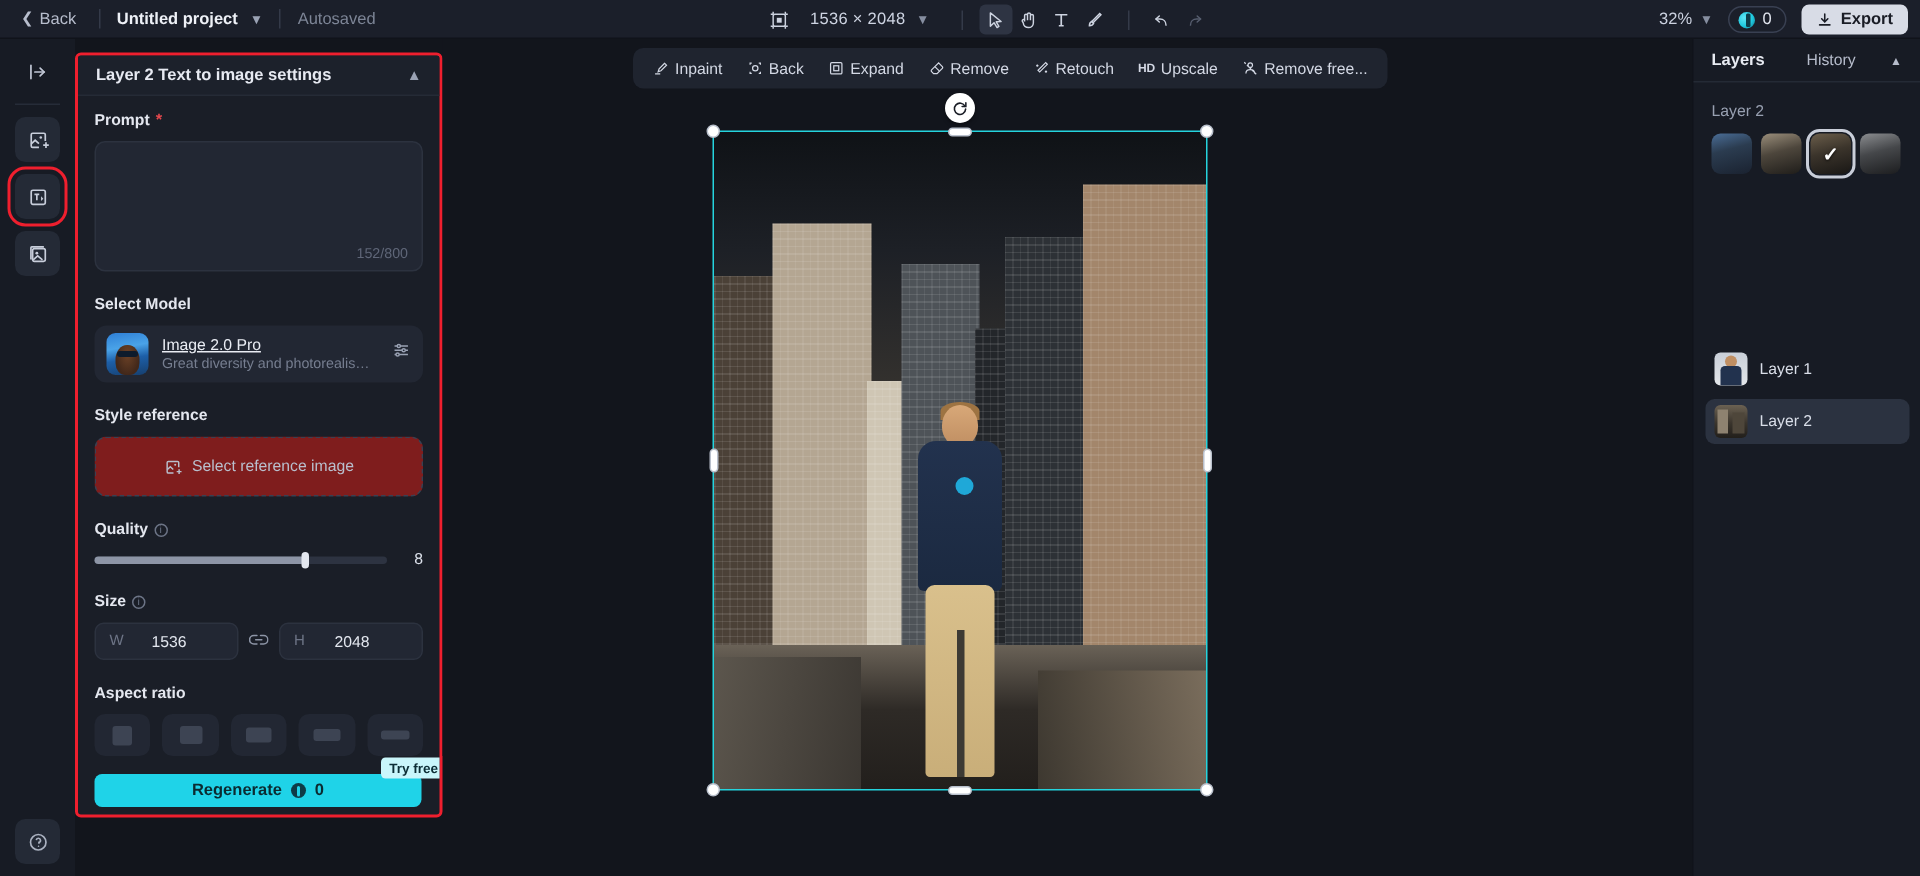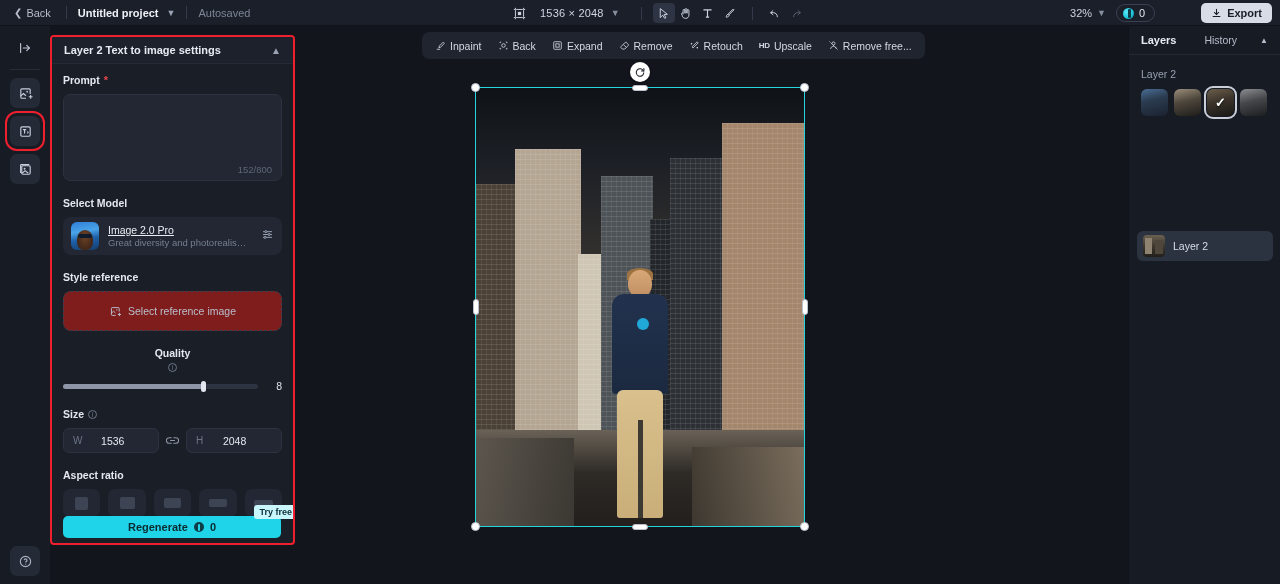--- a/index.html
+++ b/index.html
@@ -57,21 +57,21 @@
     background: radial-gradient(circle at 35% 35%, #5ee6f5 0%, #1ec8de 55%, #0f6f85 100%);
     display: inline-block; position: relative;
   }
   .coin-dot::after {
     content: ""; position: absolute; left: 4.5px; top: 1px;
     width: 3px; height: 9px; background: #0d3c49; border-radius: 1px;
   }
   .export-btn {
     display: flex; align-items: center; gap: 5px;
     background: #d8dce6; color: #1a1d26; font-weight: bold; font-size: 11px;
-    border-radius: 5px; padding: 4px 10px; cursor: pointer; margin-left: 36px;
+    border-radius: 5px; padding: 4px 10px; cursor: pointer;
   }
 
   
   .rail {
     position: absolute; left: 0; top: 26px; width: 50px; height: 558px;
     background: #171b24;
     display: flex; flex-direction: column; align-items: center;
   }
   .rail-top { padding-top: 8px; }
   .rail-ic {
@@ -473,21 +473,21 @@
     <div class="ref-drop">
       <svg width="13" height="13" viewBox="0 0 16 16" fill="none" stroke="#b9bfcd" stroke-width="1.2">
         <path d="M12.5 8V4.2a1 1 0 0 0-1-1H4a1 1 0 0 0-1 1v7.6a1 1 0 0 0 1 1h4.2"></path>
         <path d="M3 10 5.6 7.6 8 9.8"></path>
         <circle cx="9.6" cy="6" r="0.85" fill="#b9bfcd" stroke="none"></circle>
         <path d="M10.8 11.6h4M12.8 9.6v4"></path>
       </svg>
       <span class="ref-label">Select reference image</span>
     </div>
 
-    <div class="sec-label" style="margin-top:16px;flex-direction:column;">
+    <div class="sec-label" style="margin-top:16px;">
       <span>Quality</span>
       <i class="info-i">i</i>
     </div>
     <div class="slider-row">
       <div class="slider-track">
         <div class="slider-fill"></div>
         <div class="slider-knob"></div>
       </div>
       <span class="slider-val">8</span>
     </div>
@@ -649,18 +649,22 @@
   <div class="hist-row">
     <div class="hist-thumb" style="background:linear-gradient(165deg,#4a6d96 0%,#2b3c50 40%,#1a2230 100%);"></div>
     <div class="hist-thumb" style="background:linear-gradient(165deg,#9a8e7b 0%,#4d463c 45%,#1f1d1a 100%);"></div>
     <div class="hist-thumb sel" style="background:linear-gradient(165deg,#6b5e4b 0%,#3b342b 45%,#191715 100%);">
       <span class="chk">✓</span>
     </div>
     <div class="hist-thumb" style="background:linear-gradient(165deg,#8b8d90 0%,#45474a 45%,#1c1d1f 100%);"></div>
   </div>
 
   <div class="layer-list">
+    <div class="layer-row">
+      <span class="layer-thumb lt-person"></span>
+      <span class="layer-name">Layer 1</span>
+    </div>
     <div class="layer-row active">
       <span class="layer-thumb lt-city"></span>
       <span class="layer-name">Layer 2</span>
     </div>
   </div>
 </div>
 
 </body></html>

